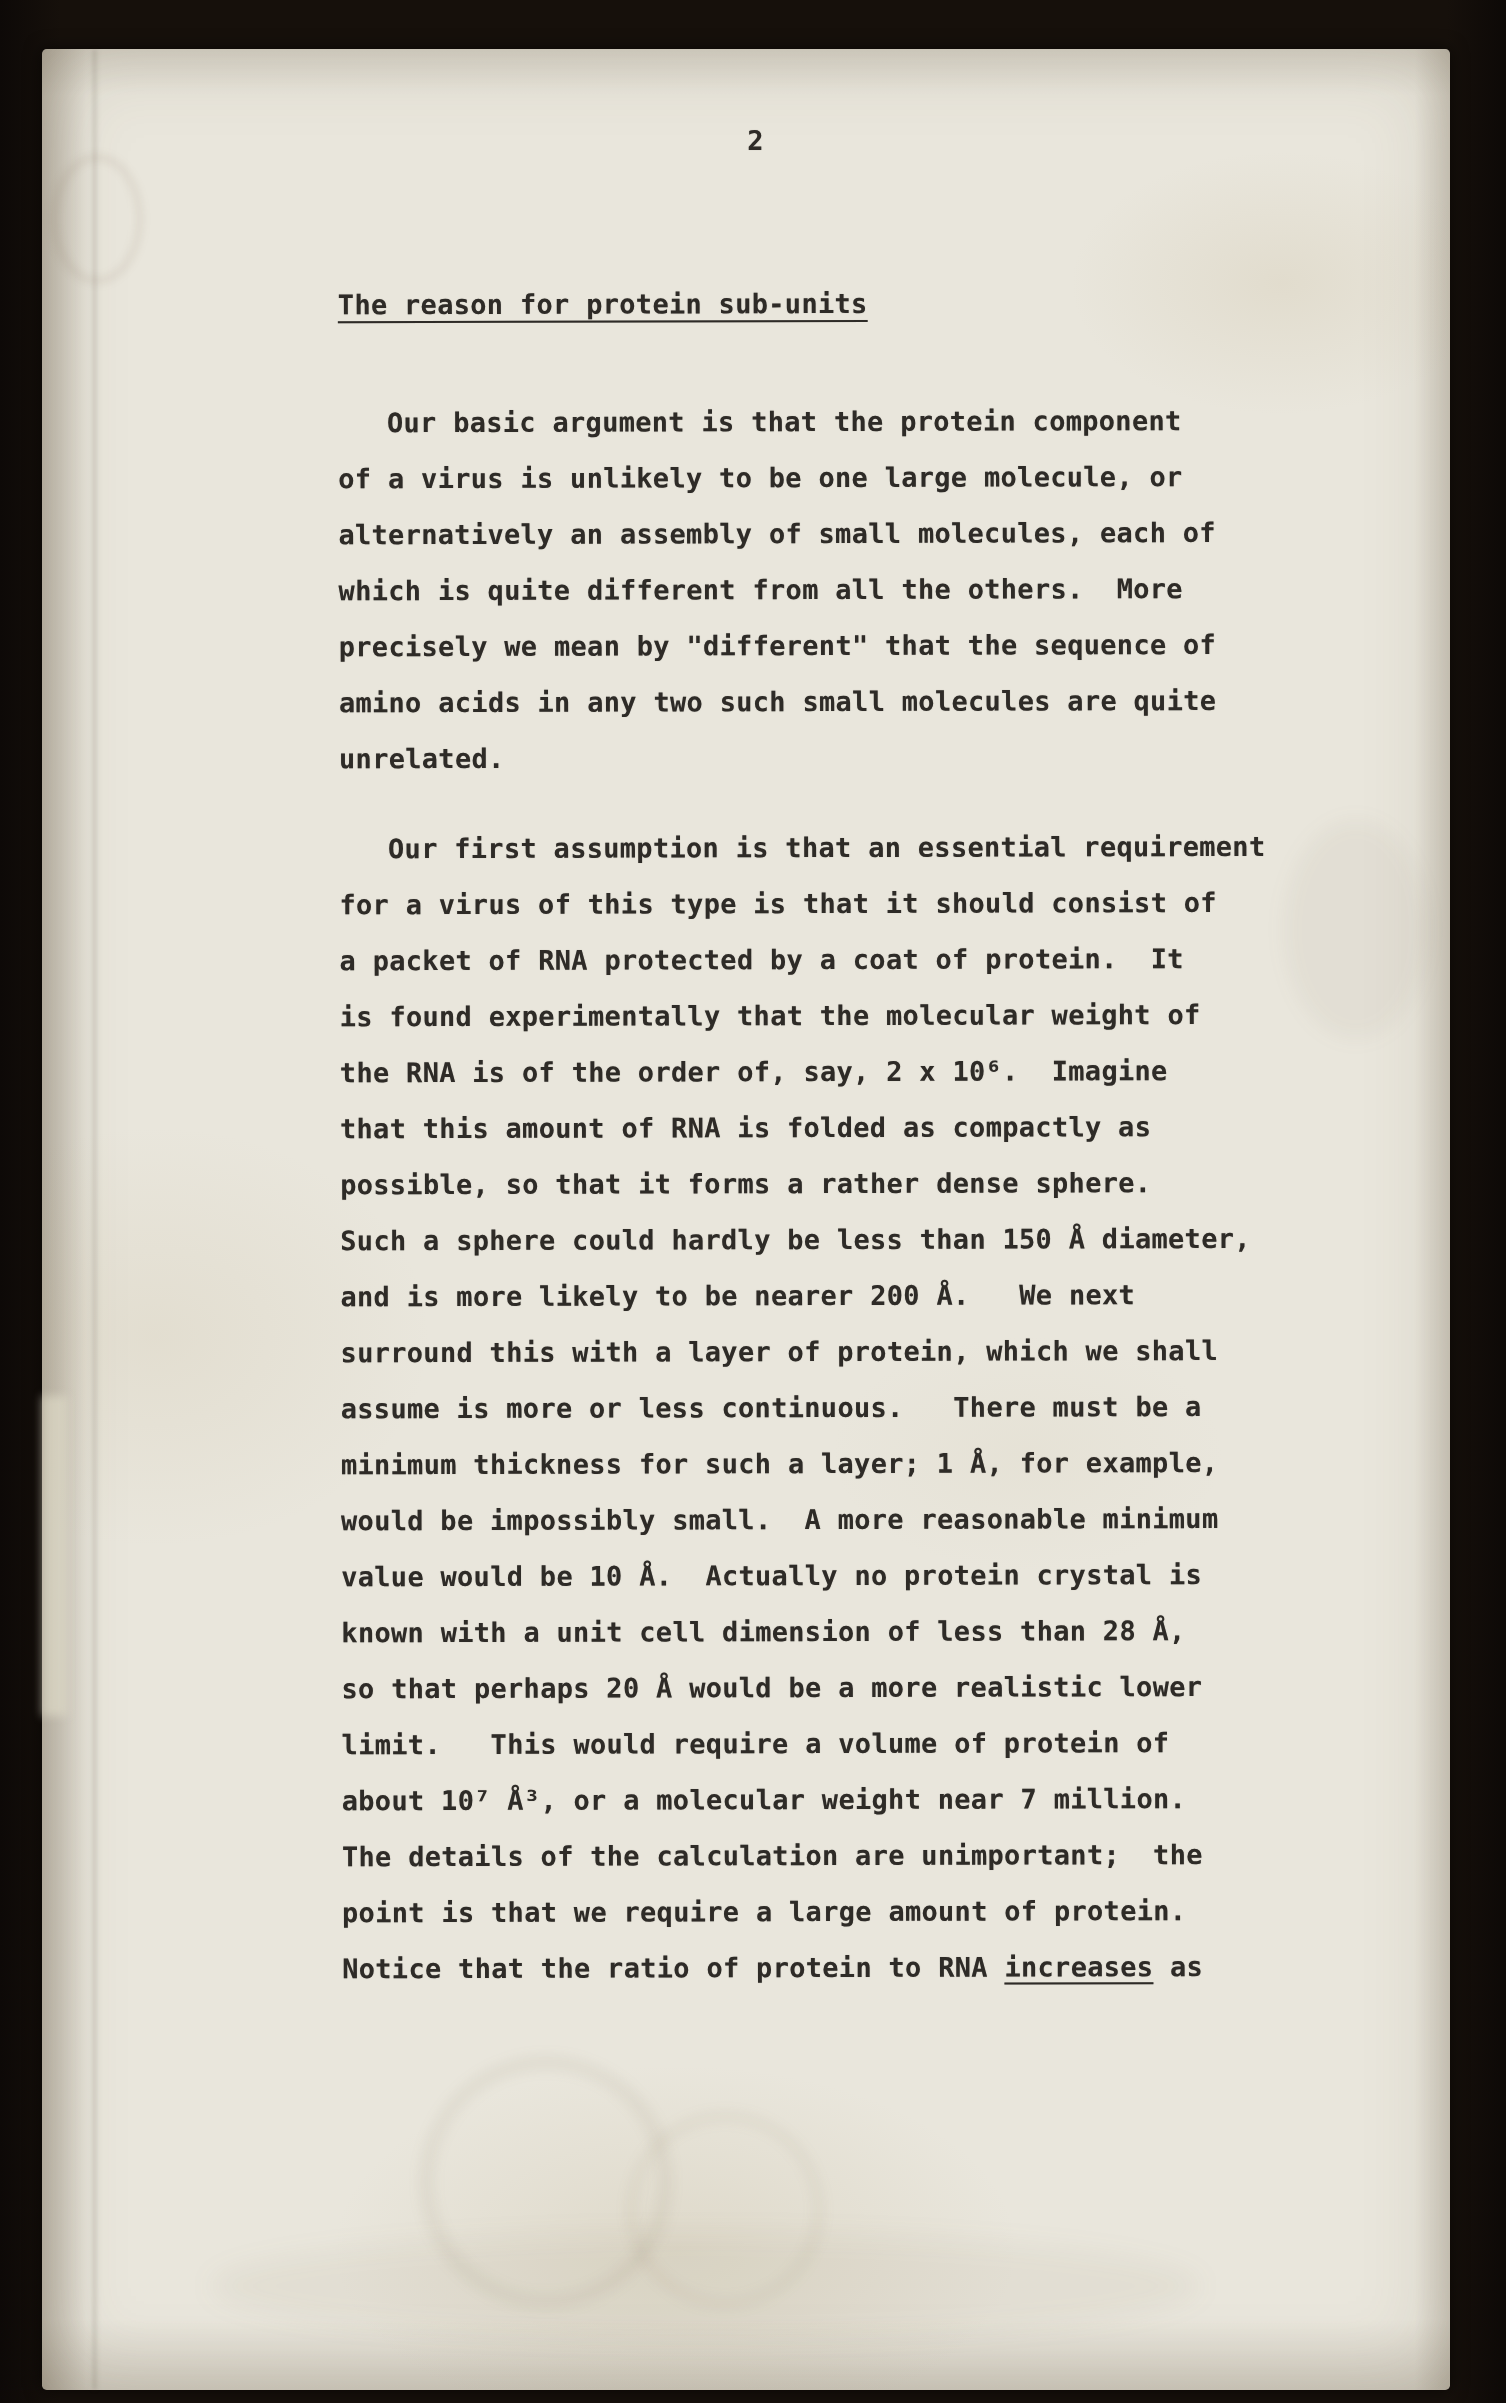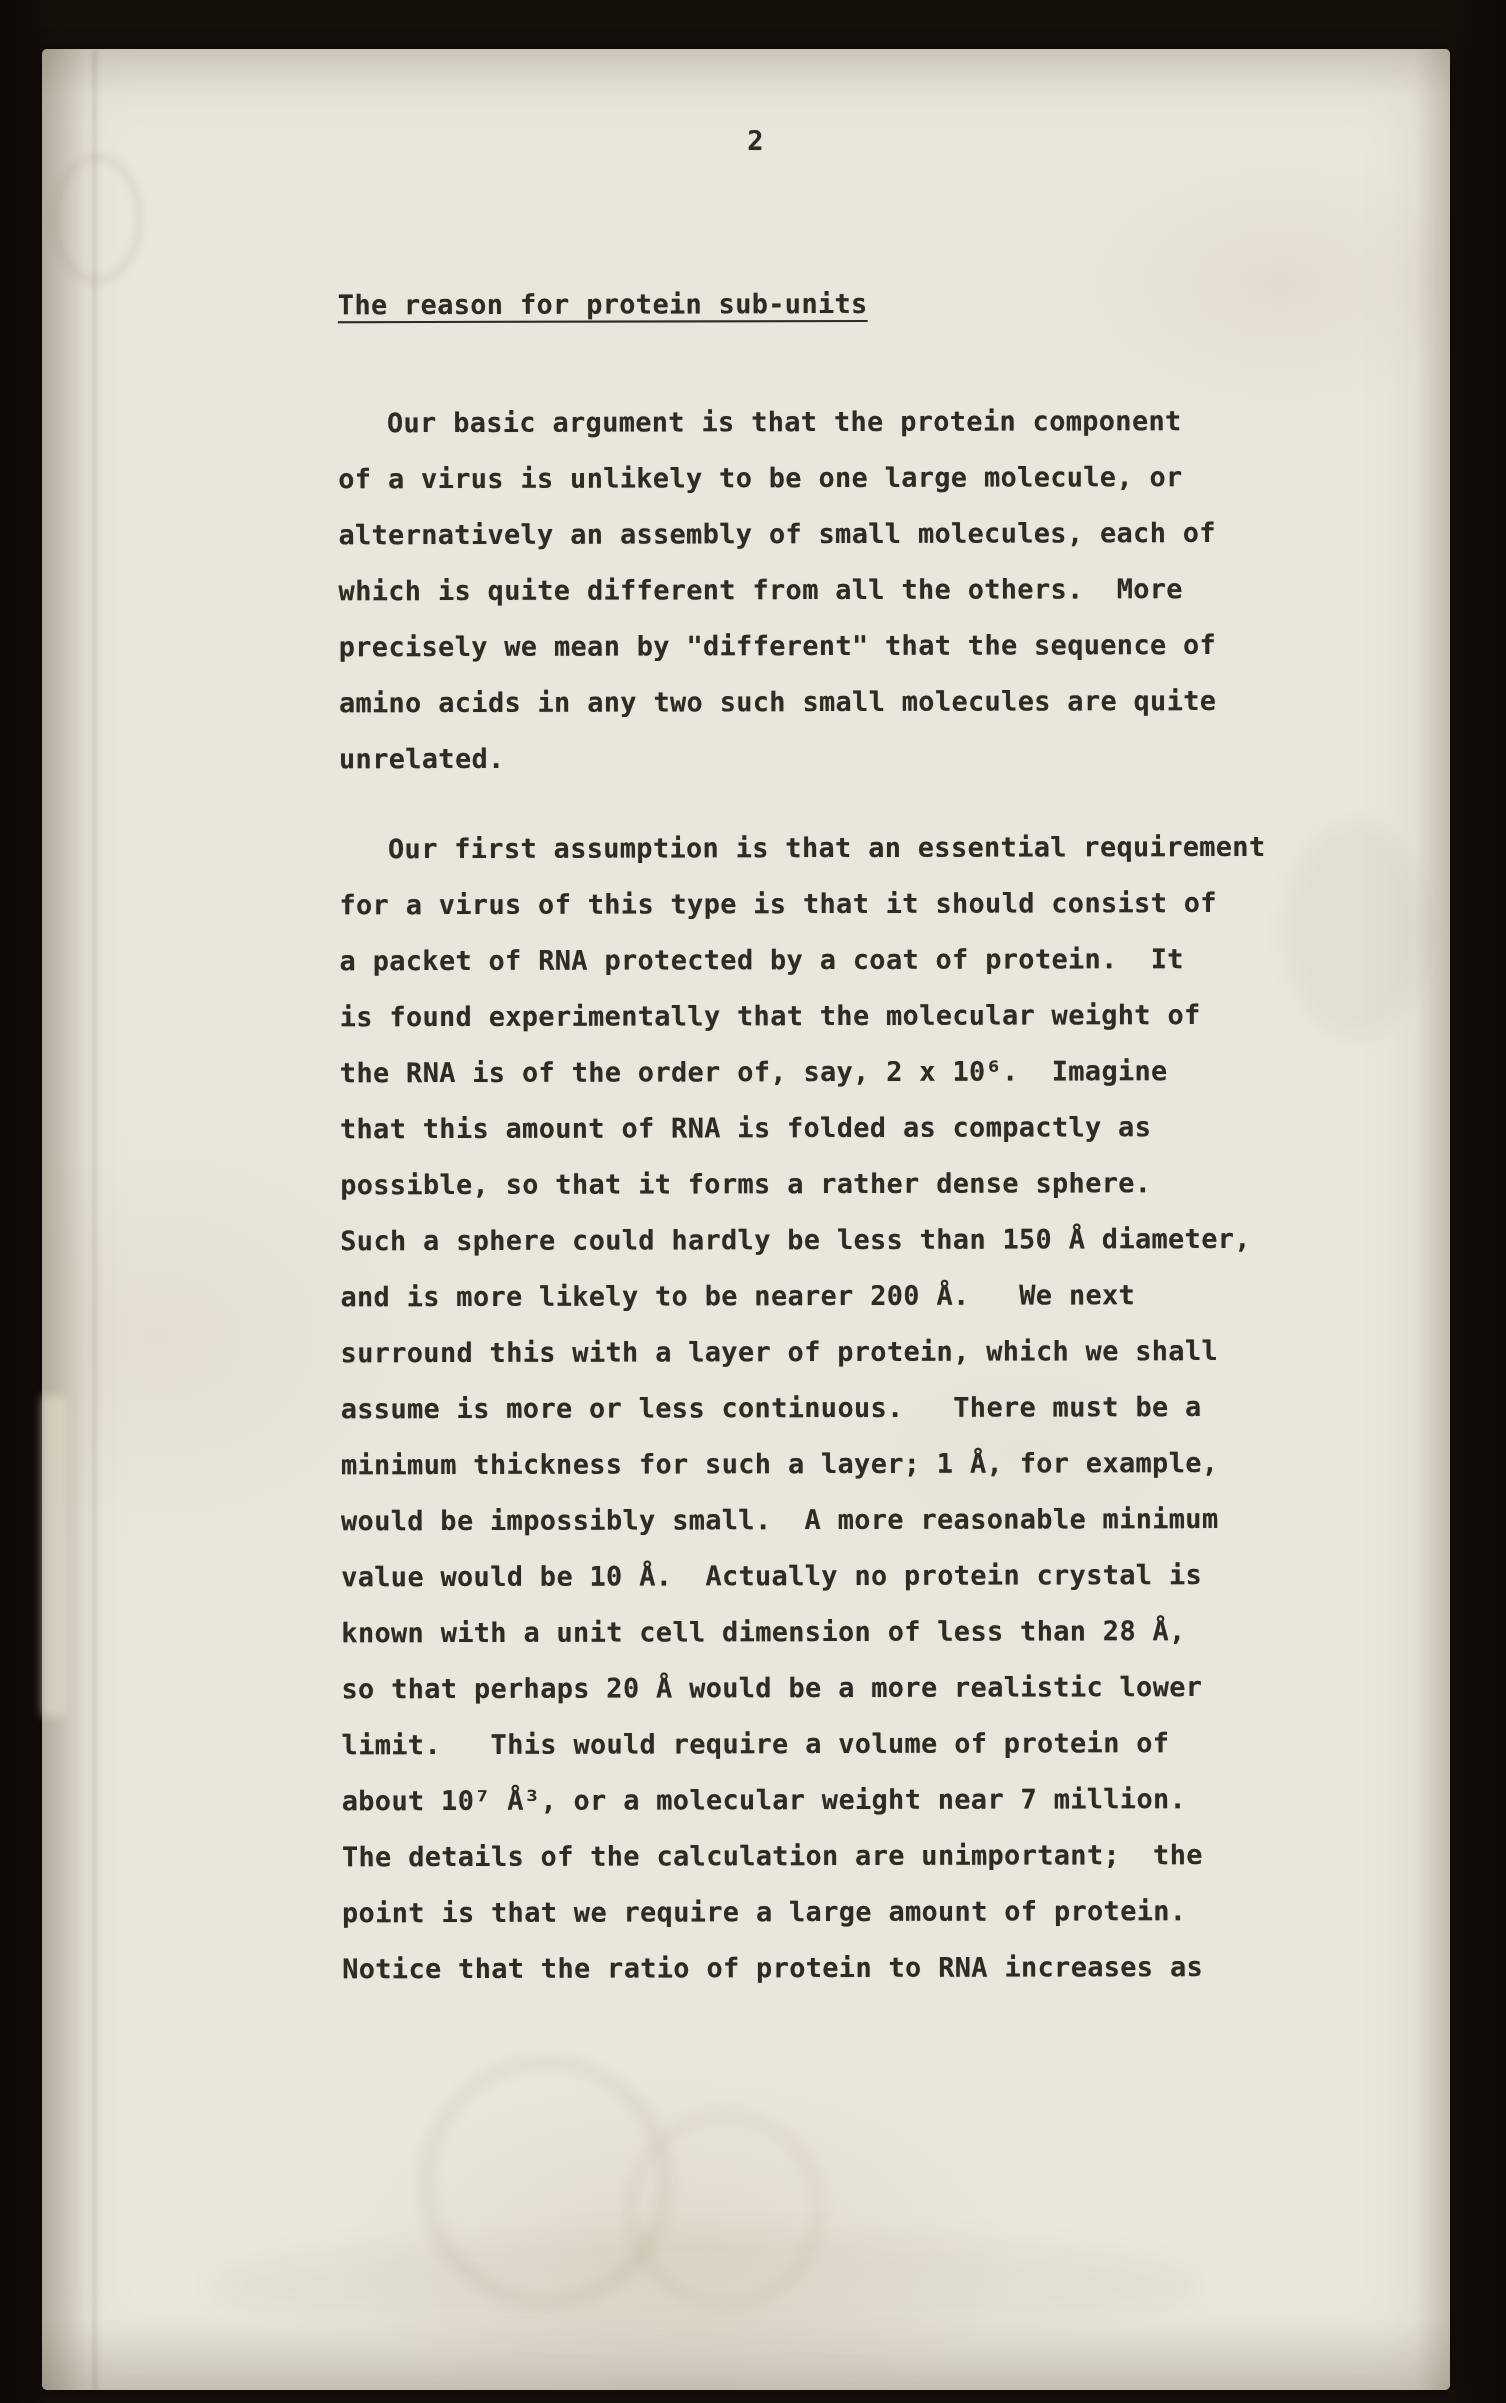--- a/index.html
+++ b/index.html
@@ -101,20 +101,21 @@
     white-space: pre;
   }
 
   .paragraph { margin-top: 34px; }
   .paragraph.first { margin-top: 62px; }
 
   .line { white-space: pre; }
   .paragraph .line:first-child { padding-left: 3ch; }
 
   .underlined {
+    text-decoration: underline;
     text-decoration-thickness: 2.4px;
     text-underline-offset: 5.6px;
   }
 </style>
 </head>
 <body>
 
 <div class="scan">
   <div class="paper">
 

